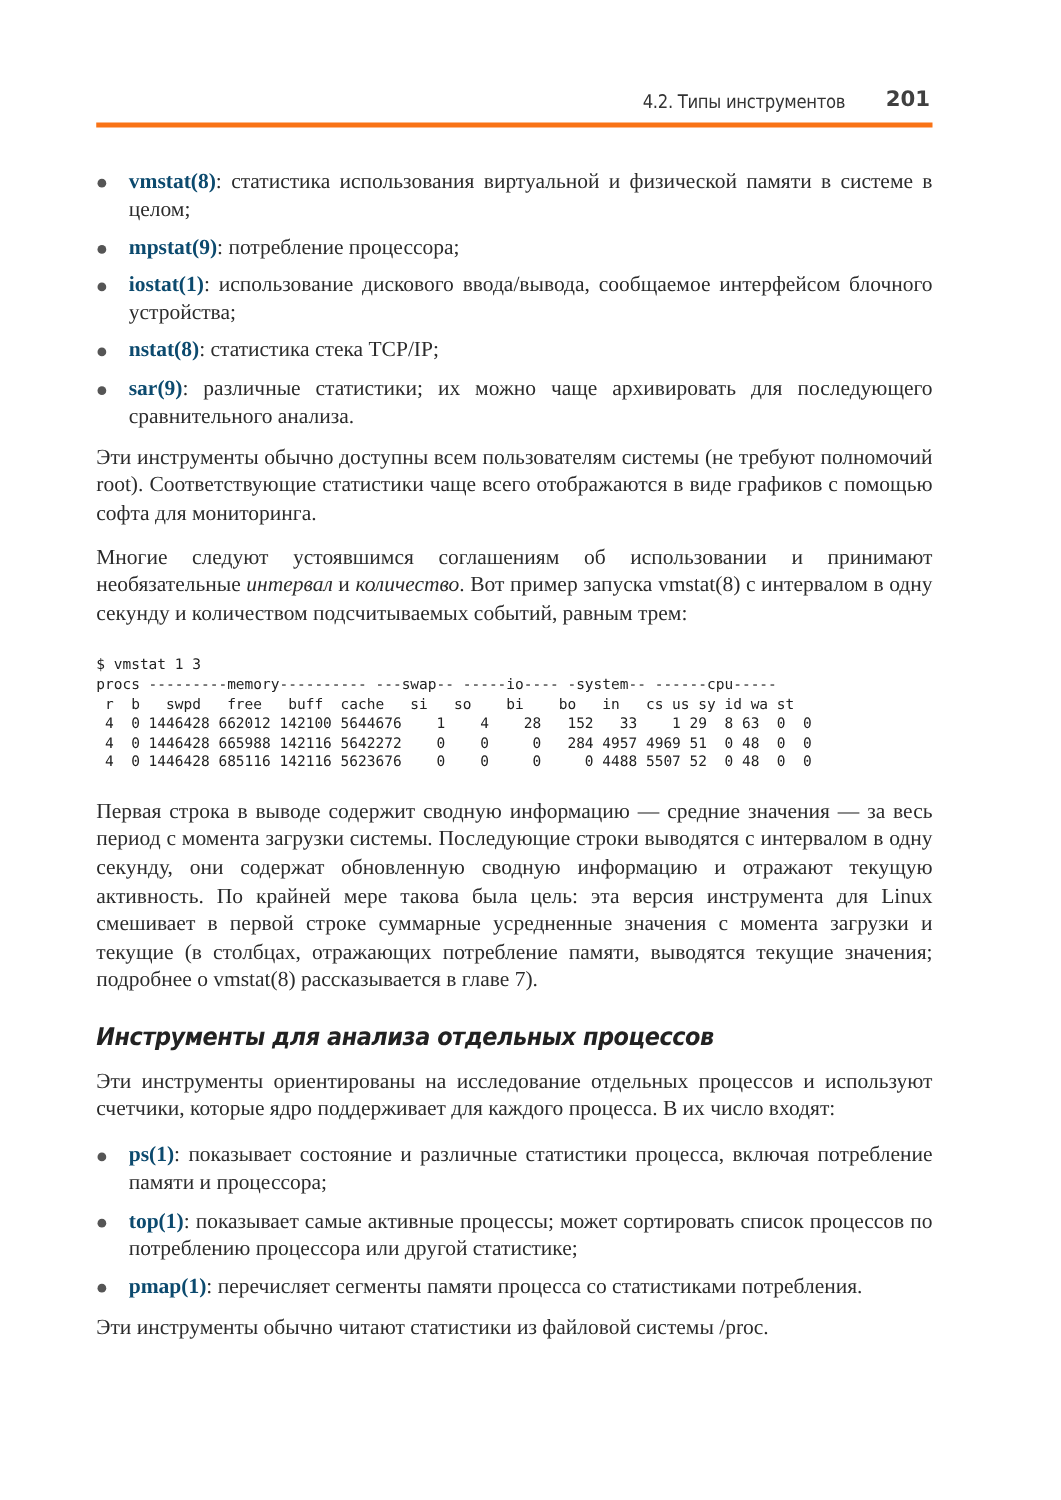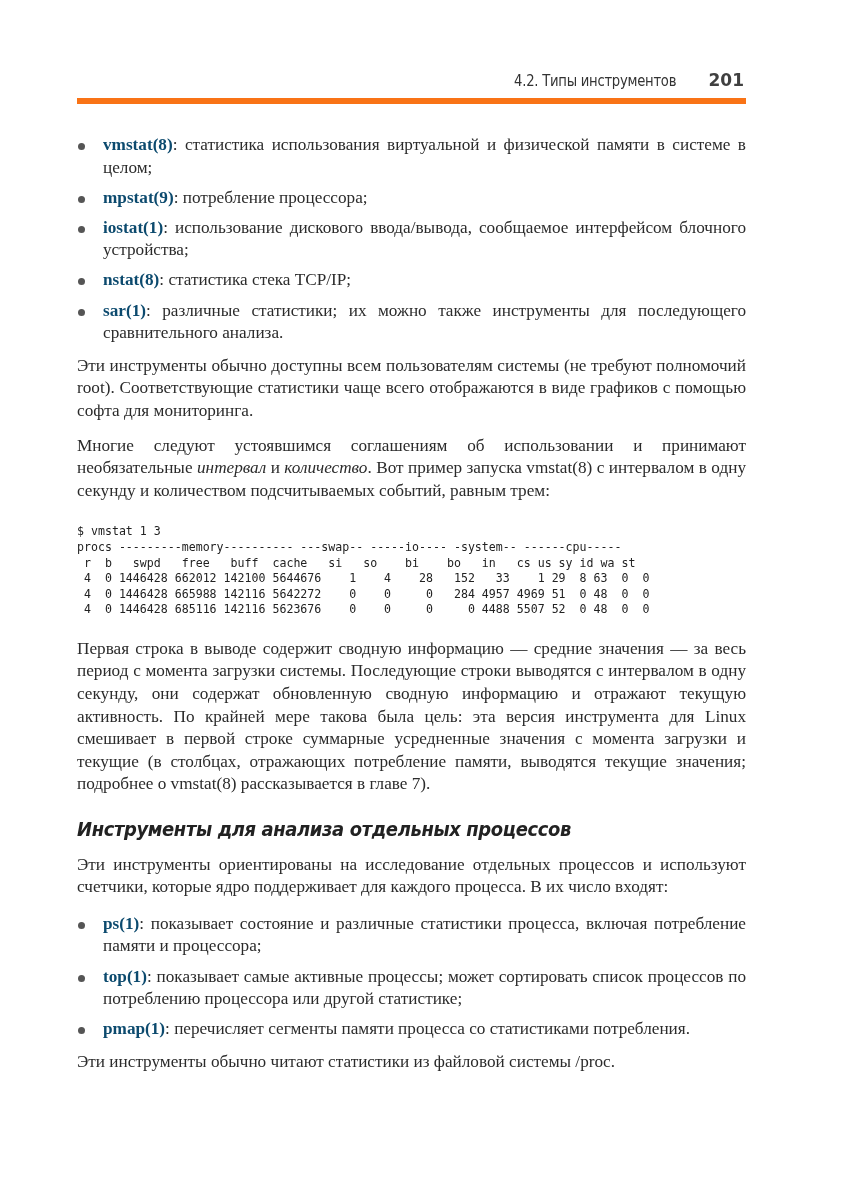--- a/index.html
+++ b/index.html
@@ -1,18 +1,18 @@
 <!DOCTYPE html>
 <html><head>
 <meta charset="utf-8">
 <style>
   html, body { margin: 0; padding: 0; background: #ffffff; }
   body { width: 849px; height: 1200px; position: relative; overflow: hidden; color: #2b2b2b; }
   .page { position: absolute; left: 77px; top: 0; width: 669px; }
-  .running-head { position: absolute; left: 0; top: 70px; width: 669px; height: 28px; border-bottom: 6px solid #f97316; }
+  .running-head { position: absolute; left: 0; top: 70px; width: 669px; height: 28px; border-bottom: 4px solid #f97316; }
   .rh-title { position: absolute; right: 70px; top: 2px; font-family: "DejaVu Sans", sans-serif; font-size: 15px; color: #333; letter-spacing: -0.3px; transform: scaleX(0.88); transform-origin: right center; }
   .rh-page { position: absolute; right: 2px; top: 0px; font-family: "DejaVu Sans", sans-serif; font-weight: bold; font-size: 17px; color: #404040; }
   .body { position: absolute; left: 0; top: 134px; width: 669px; font-family: "Liberation Serif", serif; font-size: 17.2px; line-height: 22.6px; }
   ul.bullets { list-style: none; margin: 0; padding: 0; }
   ul.bullets li { position: relative; padding-left: 26px; margin-bottom: 7.5px; text-align: justify; }
   ul.bullets li .dot { position: absolute; left: 1px; top: 9px; width: 7px; height: 7px; border-radius: 50%; background: #555; }
   ul.bullets li b { font-weight: bold; color: #0c4a6e; }
   p { margin: 12px 0 8px 0; text-align: justify; }
   p.first-after-list { margin-top: 10px; }
   pre.code { font-family: "DejaVu Sans Mono", monospace; font-size: 11.6px; line-height: 15.6px; margin: 22px 0 20px 0; color: #222; white-space: pre; }
@@ -30,21 +30,21 @@
     <span class="rh-page">201</span>
   </div>
 
   <div class="body">
 
     <ul class="bullets">
       <li><span class="dot"></span><b>vmstat(8)</b><span>: статистика использования виртуальной и физической памяти в системе в целом;</span></li>
       <li><span class="dot"></span><b>mpstat(9)</b><span>: потребление процессора;</span></li>
       <li><span class="dot"></span><b>iostat(1)</b><span>: использование дискового ввода/вывода, сообщаемое интерфейсом блочного устройства;</span></li>
       <li><span class="dot"></span><b>nstat(8)</b><span>: статистика стека TCP/IP;</span></li>
-      <li><span class="dot"></span><b>sar(1)</b><span>: различные статистики; их можно также инструменты для последующего сравнительного анализа.</span></li>
+      <li><span class="dot"></span><b>sar(9)</b><span>: различные статистики; их можно чаще архивировать для последующего сравнительного анализа.</span></li>
     </ul>
 
     <p class="first-after-list">Эти инструменты обычно доступны всем пользователям системы (не требуют полномочий root). Соответствующие статистики чаще всего отображаются в виде графиков с помощью софта для мониторинга.</p>
 
     <p><span>Многие следуют устоявшимся соглашениям об использовании и принимают необязательные </span><i>интервал</i><span> и </span><i>количество</i><span>. Вот пример запуска vmstat(8) с интервалом в одну секунду и количеством подсчитываемых событий, равным трем:</span></p>
 
     <pre class="code"><span class="cmd">$ vmstat 1 3</span>
 <span>procs ---------memory---------- ---swap-- -----io---- -system-- ------cpu-----
  r  b   swpd   free   buff  cache   si   so    bi    bo   in   cs us sy id wa st
  4  0 1446428 662012 142100 5644676    1    4    28   152   33    1 29  8 63  0  0

